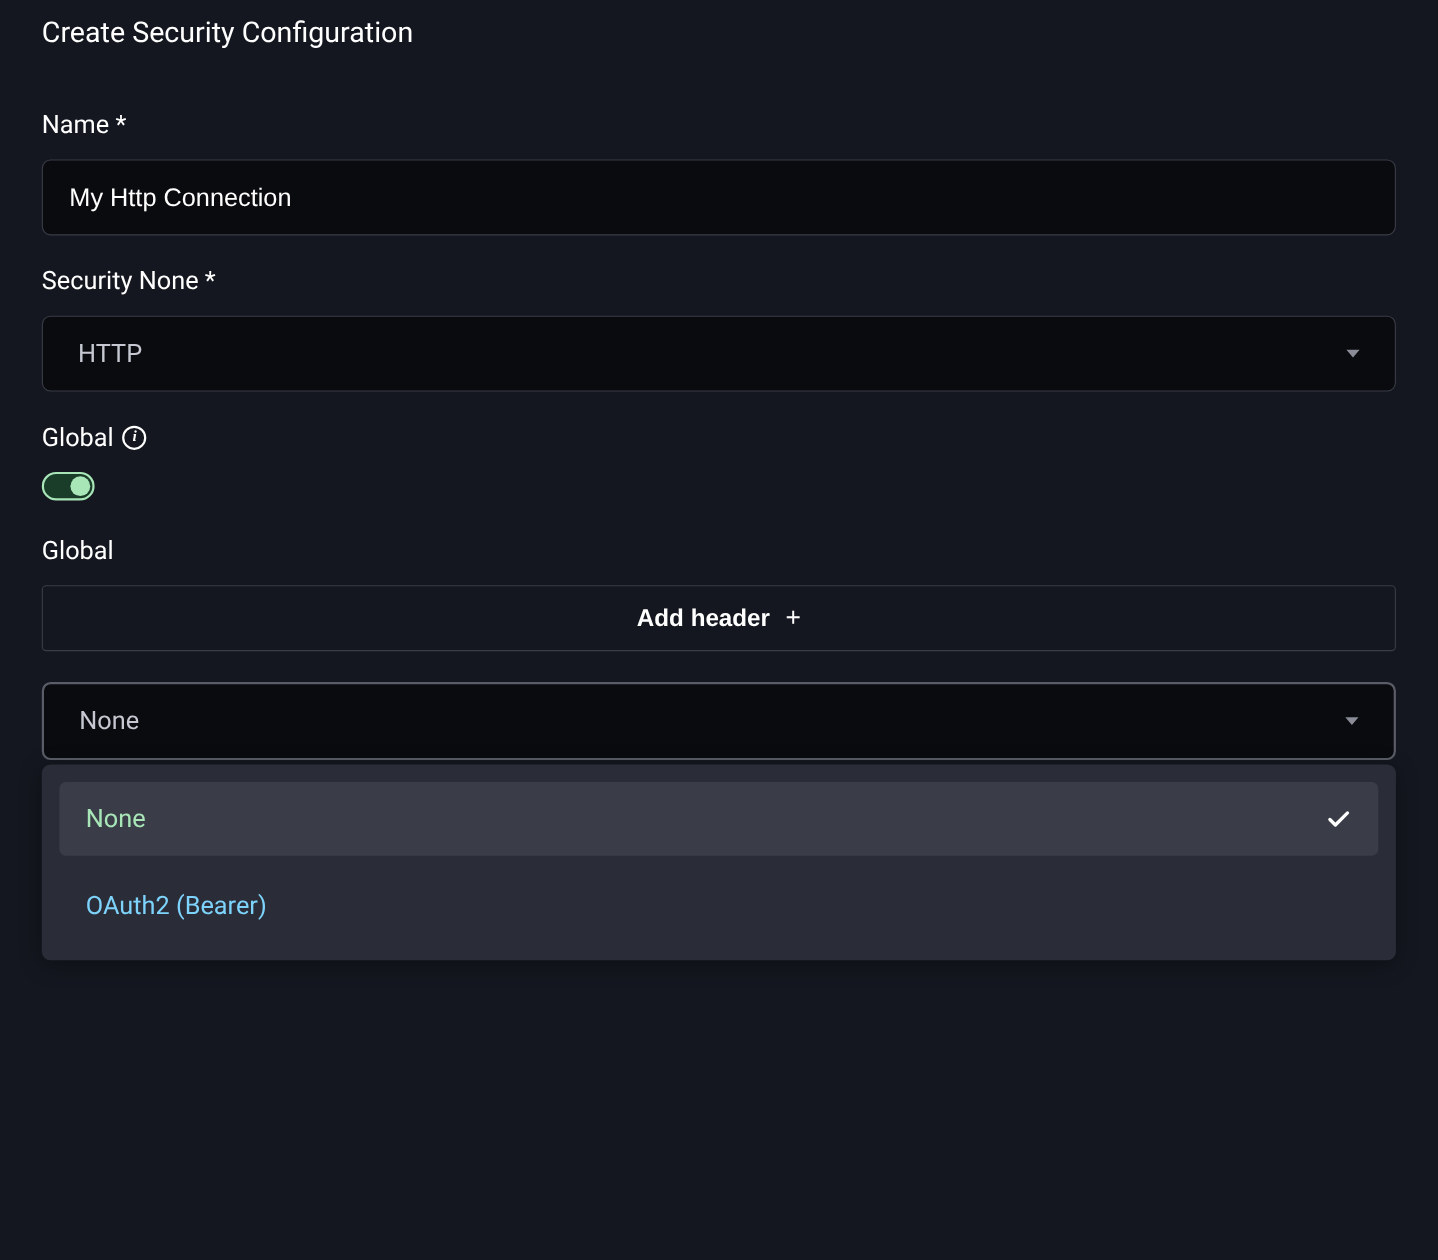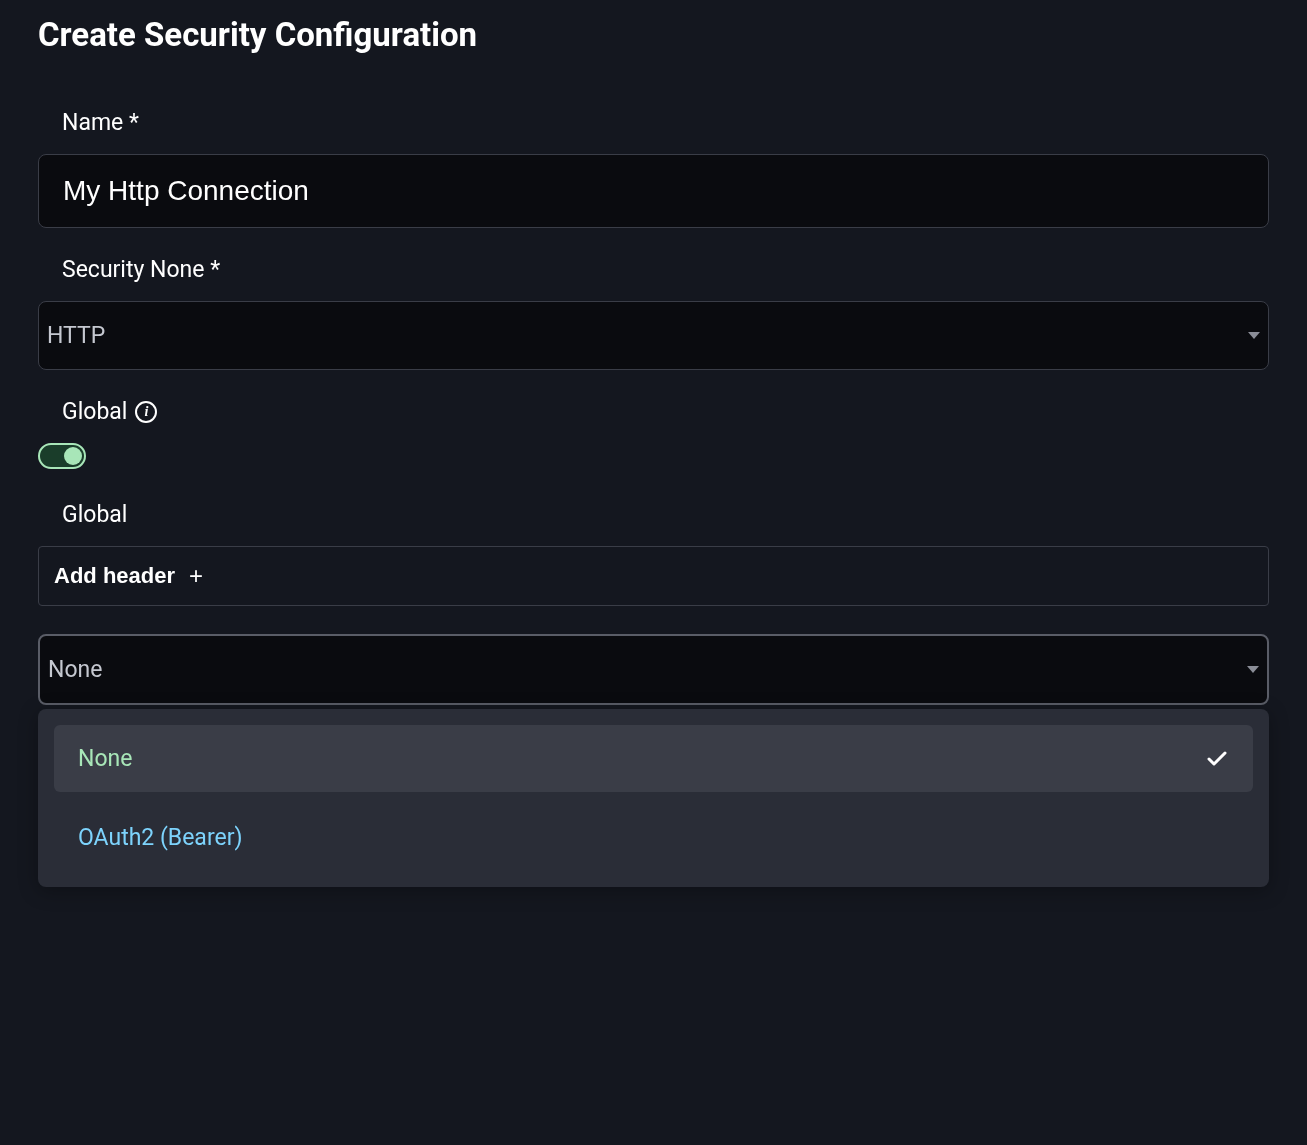--- a/index.html
+++ b/index.html
@@ -9,52 +9,51 @@
     }
     body {
       background-color: #14171f;
       color: #ffffff;
       font-family: -apple-system, BlinkMacSystemFont, 'Segoe UI', Roboto, sans-serif;
       width: 1307px;
       height: 1145px;
       padding: 15px 38px;
     }
     .page-title {
-      font-size: 33px;
-      font-weight: 700;
+      font-size: 26px;
+      font-weight: 400;
       margin-bottom: 55px;
     }
     .field-group {
       margin-bottom: 28px;
     }
     .field-label {
       font-size: 23px;
       font-weight: 400;
       margin-bottom: 18px;
       display: flex;
       align-items: center;
       gap: 8px;
-      margin-left: 24px;
     }
     .text-input {
       width: 100%;
       background-color: #0a0b0f;
       border: 1px solid #3a3d47;
       border-radius: 8px;
       padding: 20px 24px;
-      font-size: 28px;
+      font-size: 23px;
       color: #ffffff;
       outline: none;
     }
     .select-input {
       width: 100%;
       background-color: #0a0b0f;
       border: 1px solid #3a3d47;
       border-radius: 8px;
-      padding: 20px 8px;
+      padding: 20px 32px;
       font-size: 23px;
       color: #c5c8d0;
       outline: none;
       display: flex;
       align-items: center;
       justify-content: space-between;
       cursor: pointer;
     }
     .select-input.highlighted {
       border: 2px solid #5a5d67;
@@ -103,20 +102,21 @@
       background-color: transparent;
       border: 1px solid #3a3d47;
       border-radius: 4px;
       padding: 15px;
       font-size: 22px;
       font-weight: 700;
       color: #ffffff;
       cursor: pointer;
       display: flex;
       align-items: center;
+      justify-content: center;
       gap: 14px;
     }
     .plus-icon {
       font-size: 24px;
       font-weight: 400;
     }
     .dropdown-menu {
       background-color: #2a2d37;
       border-radius: 8px;
       padding: 16px 16px;

